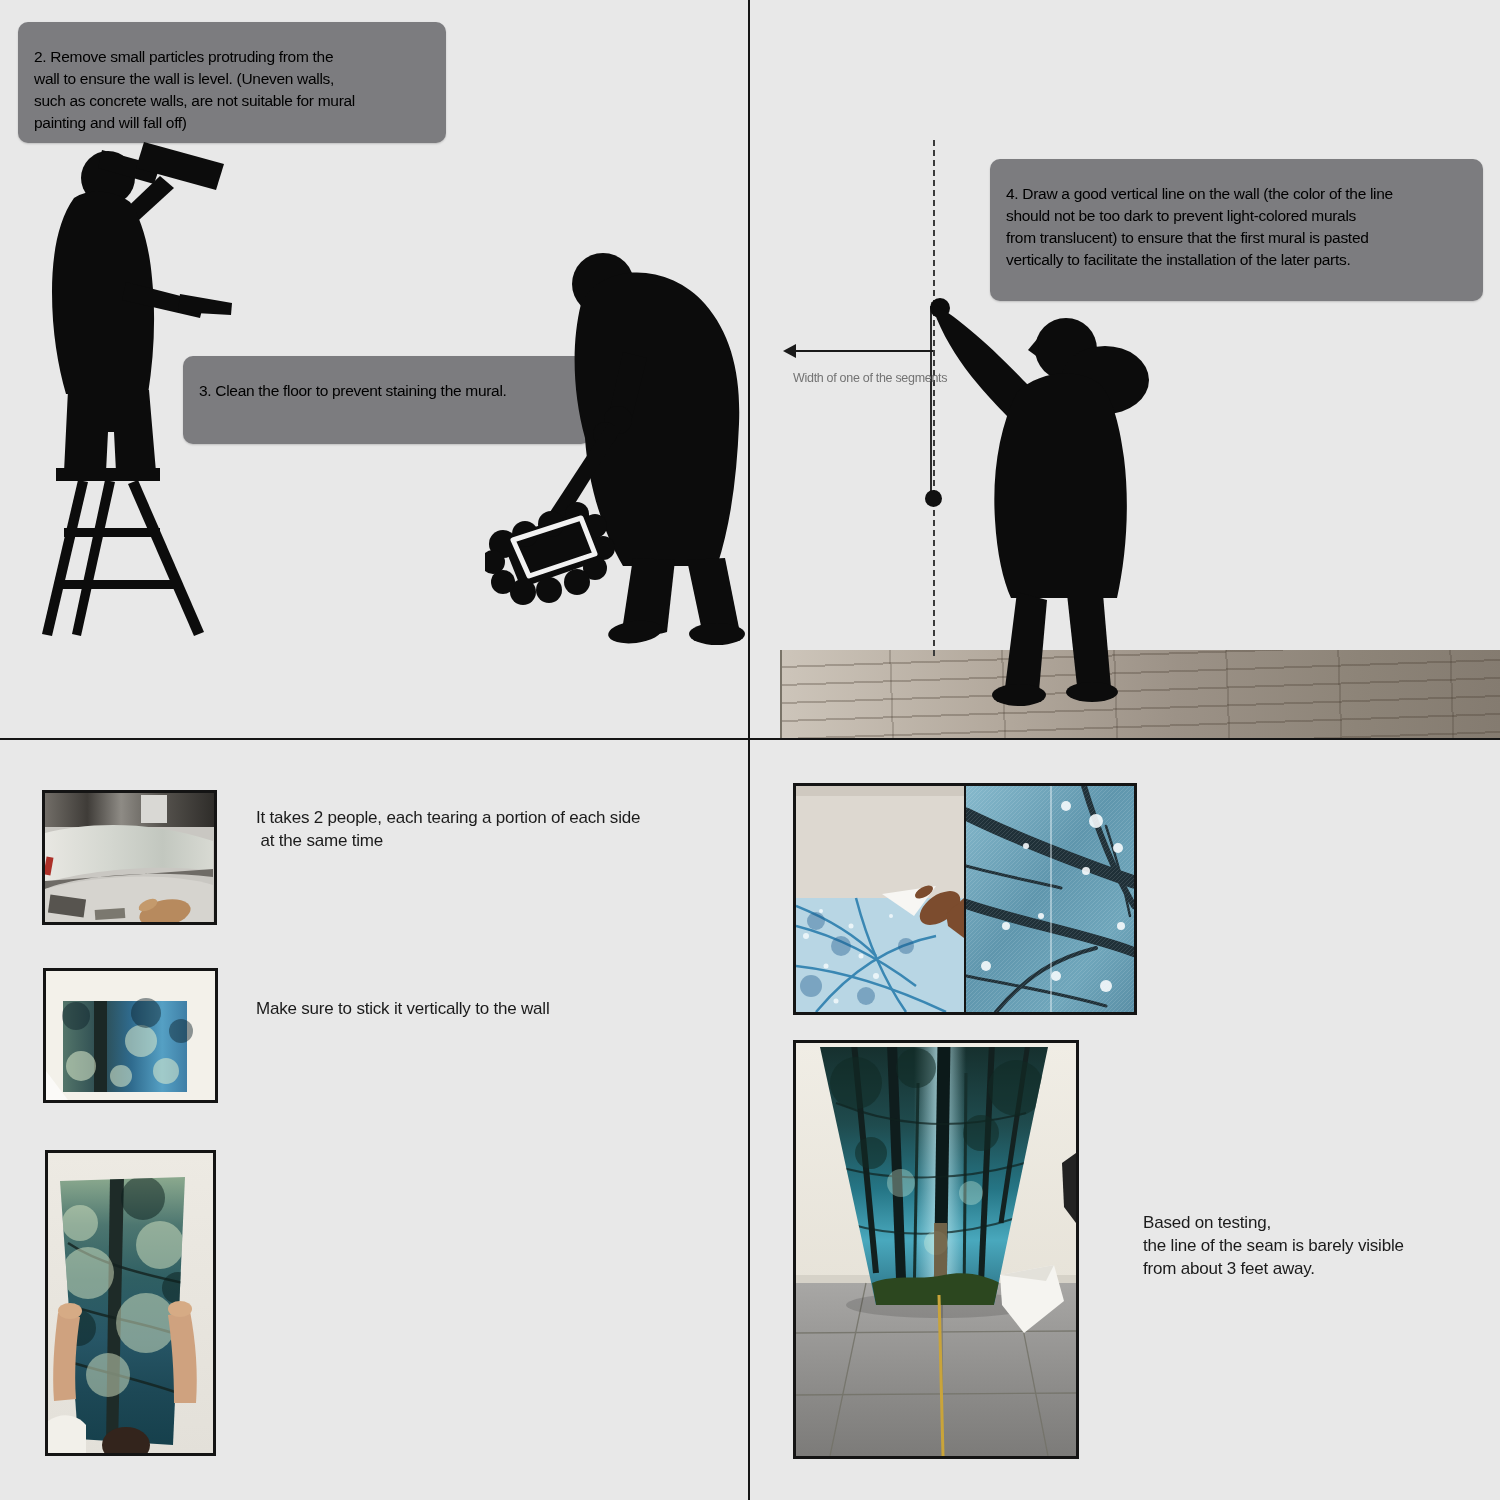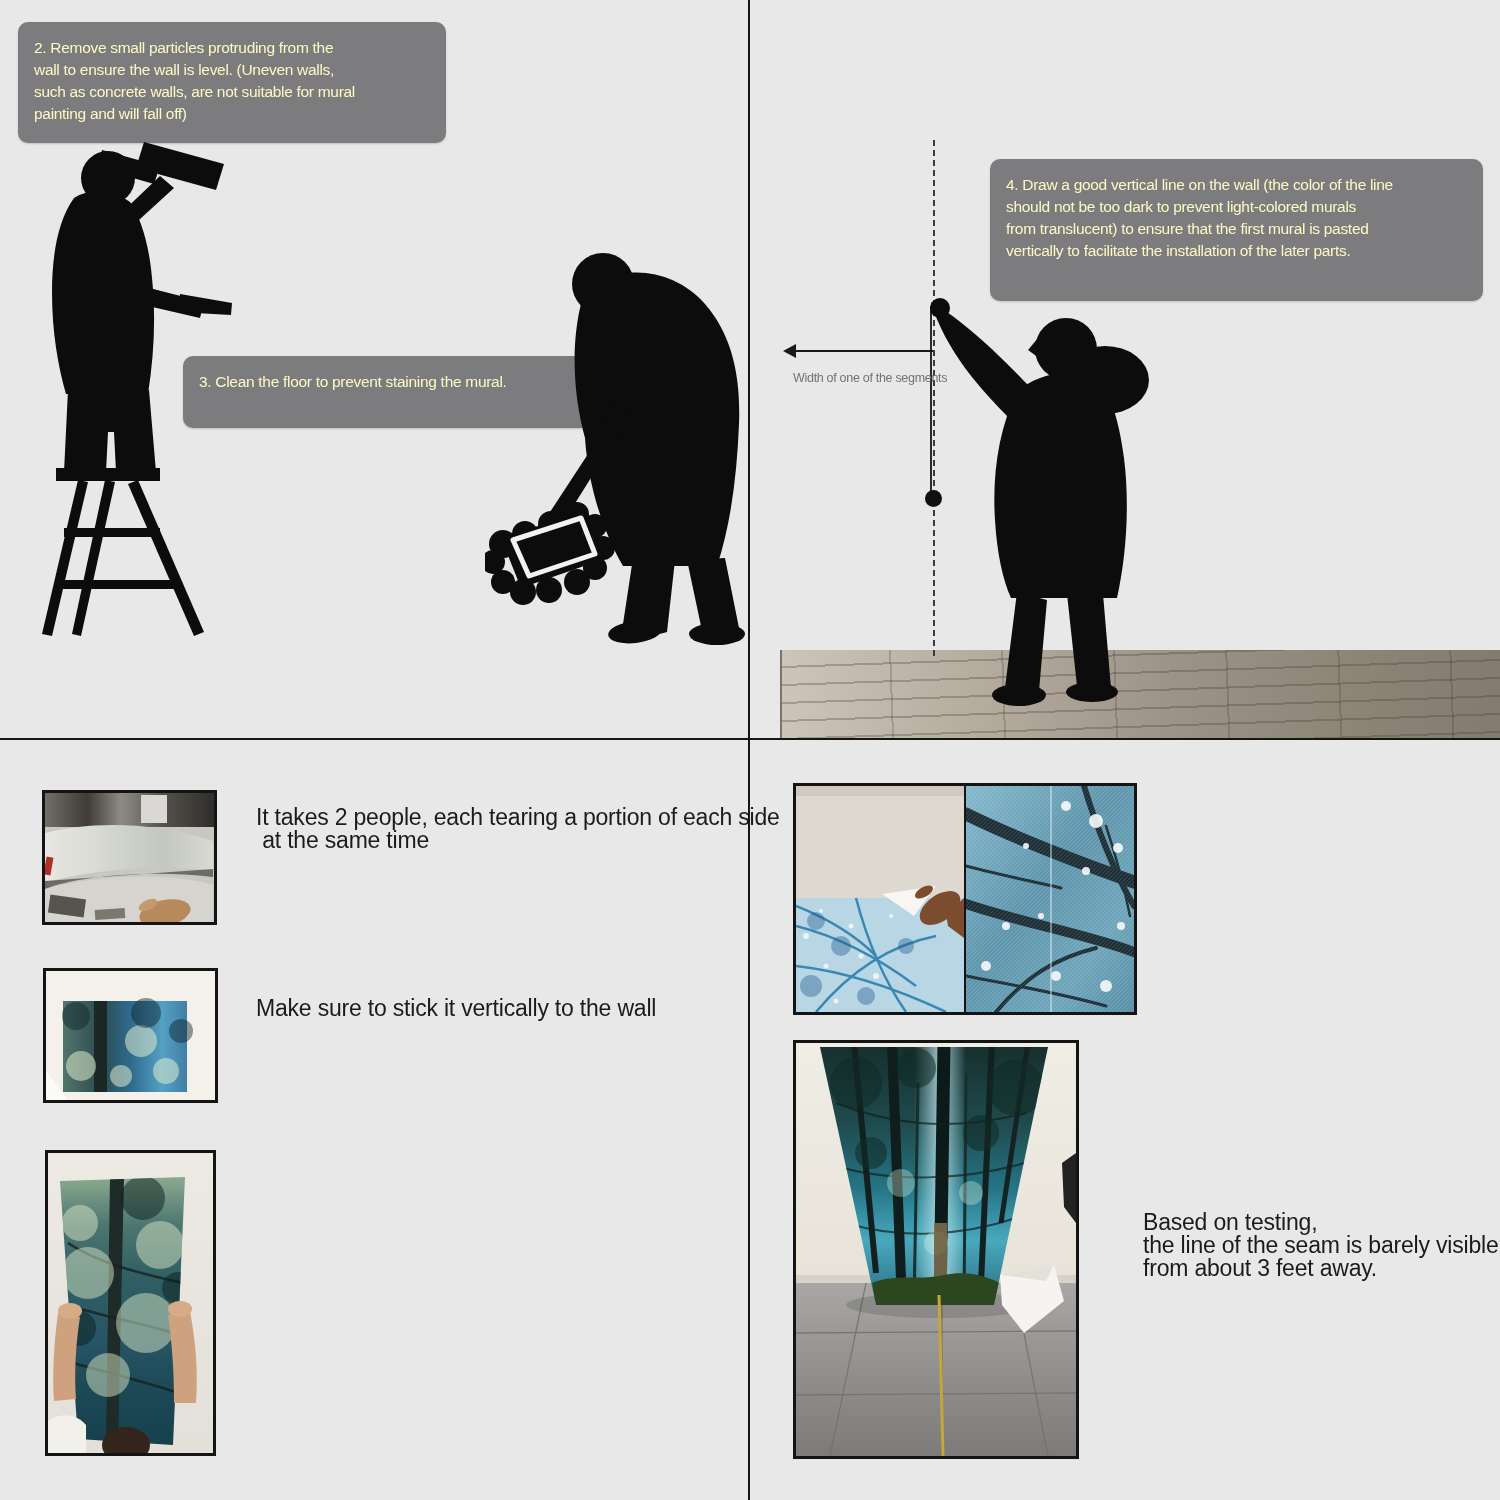--- a/index.html
+++ b/index.html
@@ -4,29 +4,29 @@
 <style>
 *{margin:0;padding:0;box-sizing:border-box}
 html,body{width:1500px;height:1500px}
 body{background:#e8e8e8;font-family:"Liberation Sans",sans-serif;color:#1b1b1b}
 .canvas{position:relative;width:1500px;height:1500px;background:#e8e8e8;overflow:hidden}
 .q{position:absolute;inset:0}
 .divider-v{position:absolute;left:748px;top:0;width:2px;height:1500px;background:#151515}
 .divider-h{position:absolute;left:0;top:738px;width:1500px;height:2px;background:#151515}
 
 
-.gbox{position:absolute;background:#7c7c7f;border-radius:10px;color:#fef9c3;
-      font-size:15.5px;letter-spacing:-0.3px;line-height:22px;padding:15px 16px;
+.gbox{position:absolute;background:#7c7c7f;border-radius:10px;color:#000000;
+      font-size:15.5px;letter-spacing:-0.3px;line-height:22px;padding:24px 16px;
       white-space:pre-wrap;box-shadow:0 1px 2px rgba(0,0,0,.18)}
 .box2{left:18px;top:22px;width:428px;height:121px}
-.box3{left:183px;top:356px;width:408px;height:72px;white-space:nowrap}
+.box3{left:183px;top:356px;width:408px;height:88px;white-space:nowrap}
 .box4{left:990px;top:159px;width:493px;height:142px}
 
 
-.body-text{position:absolute;font-size:23px;letter-spacing:-0.2px;line-height:23px;
+.body-text{position:absolute;font-size:17px;letter-spacing:-0.2px;line-height:23px;
            color:#1b1b1b;white-space:pre-wrap}
 .t1{left:256px;top:806px}
 .t2{left:256px;top:997px}
 .t3{left:256px;top:1190px}
 .t4{left:1181px;top:849px}
 .t5{left:1143px;top:1211px}
 
 
 .ladder-man{position:absolute;left:8px;top:140px;width:240px;height:500px}
 .mop-man{position:absolute;left:485px;top:242px;width:260px;height:410px}

